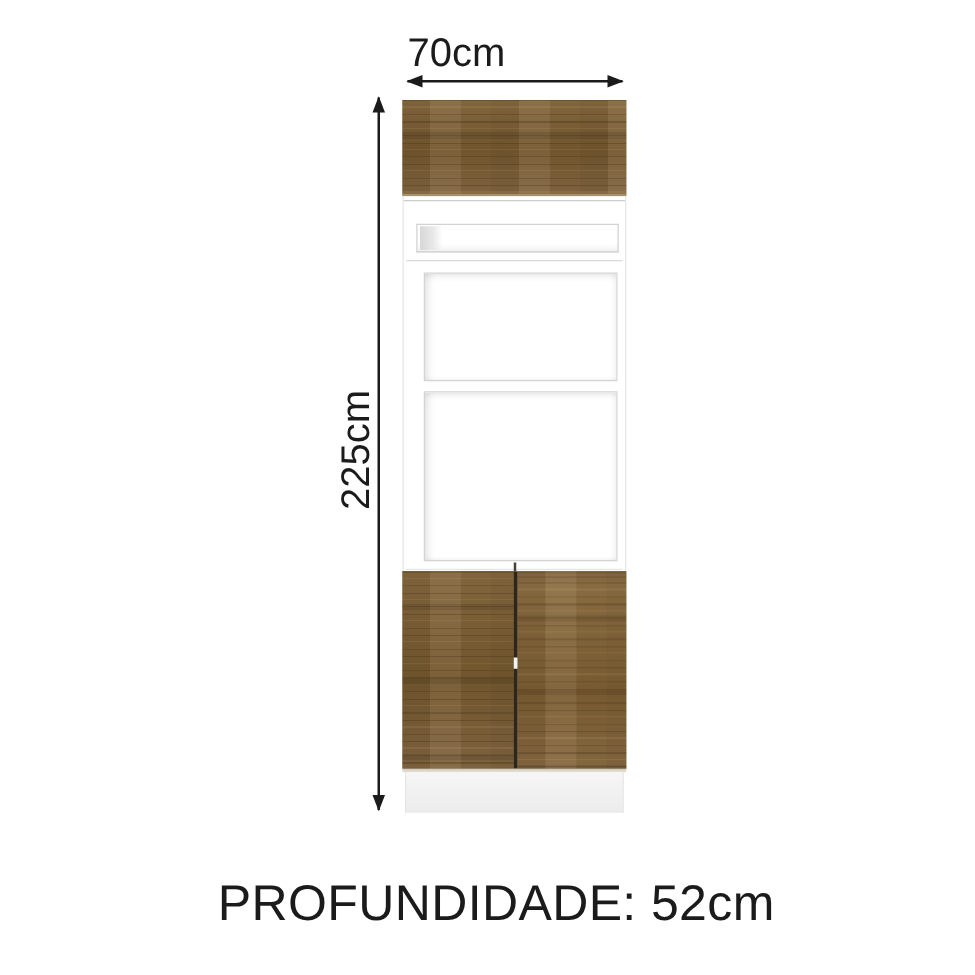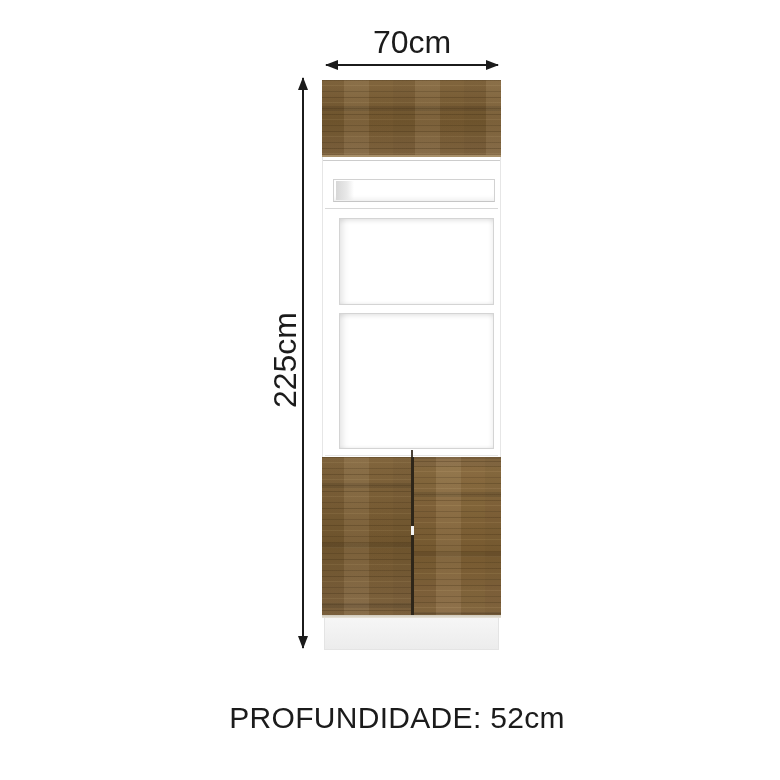--- a/index.html
+++ b/index.html
@@ -2,23 +2,23 @@
 <html><head>
 <meta charset="utf-8">
 <style>
   html,body{margin:0;padding:0;background:#ffffff;}
   .canvas{
     position:relative;width:780px;height:780px;background:#ffffff;overflow:hidden;
     font-family:"Liberation Sans",sans-serif;color:#1b1b1b;
   }
   
   .dim-label{position:absolute;font-size:32px;color:#1b1b1b;white-space:nowrap;}
-  .dim-label.width{left:326px;top:24px;width:172px;text-align:center;}
+  .dim-label.width{left:326px;top:24px;width:172px;text-align:left;}
   .dim-label.height{left:285px;top:360px;transform:translate(-50%,-50%) rotate(-90deg);}
-  .dim-label.depth{left:397px;top:701px;transform:translateX(-50%);font-size:30px;letter-spacing:.3px;}
+  .dim-label.depth{left:397px;top:701px;transform:translateX(-50%);font-size:40px;letter-spacing:.3px;}
   .arrow-h{position:absolute;left:326px;top:64px;width:172px;height:2px;background:#1b1b1b;}
   .arrow-v{position:absolute;left:302px;top:78px;width:2px;height:570px;background:#1b1b1b;}
   .ah{position:absolute;width:0;height:0;border-style:solid;}
   .ah-left{left:-1px;top:-4px;border-width:5px 13px 5px 0;border-color:transparent #1b1b1b transparent transparent;}
   .ah-right{right:-1px;top:-4px;border-width:5px 0 5px 13px;border-color:transparent transparent transparent #1b1b1b;}
   .ah-up{top:-1px;left:-4px;border-width:0 5px 13px 5px;border-color:transparent transparent #1b1b1b transparent;}
   .ah-down{bottom:-1px;left:-4px;border-width:13px 5px 0 5px;border-color:#1b1b1b transparent transparent transparent;}
   
   .cabinet{position:absolute;left:322px;top:80px;width:179px;height:570px;}
   .wood{

